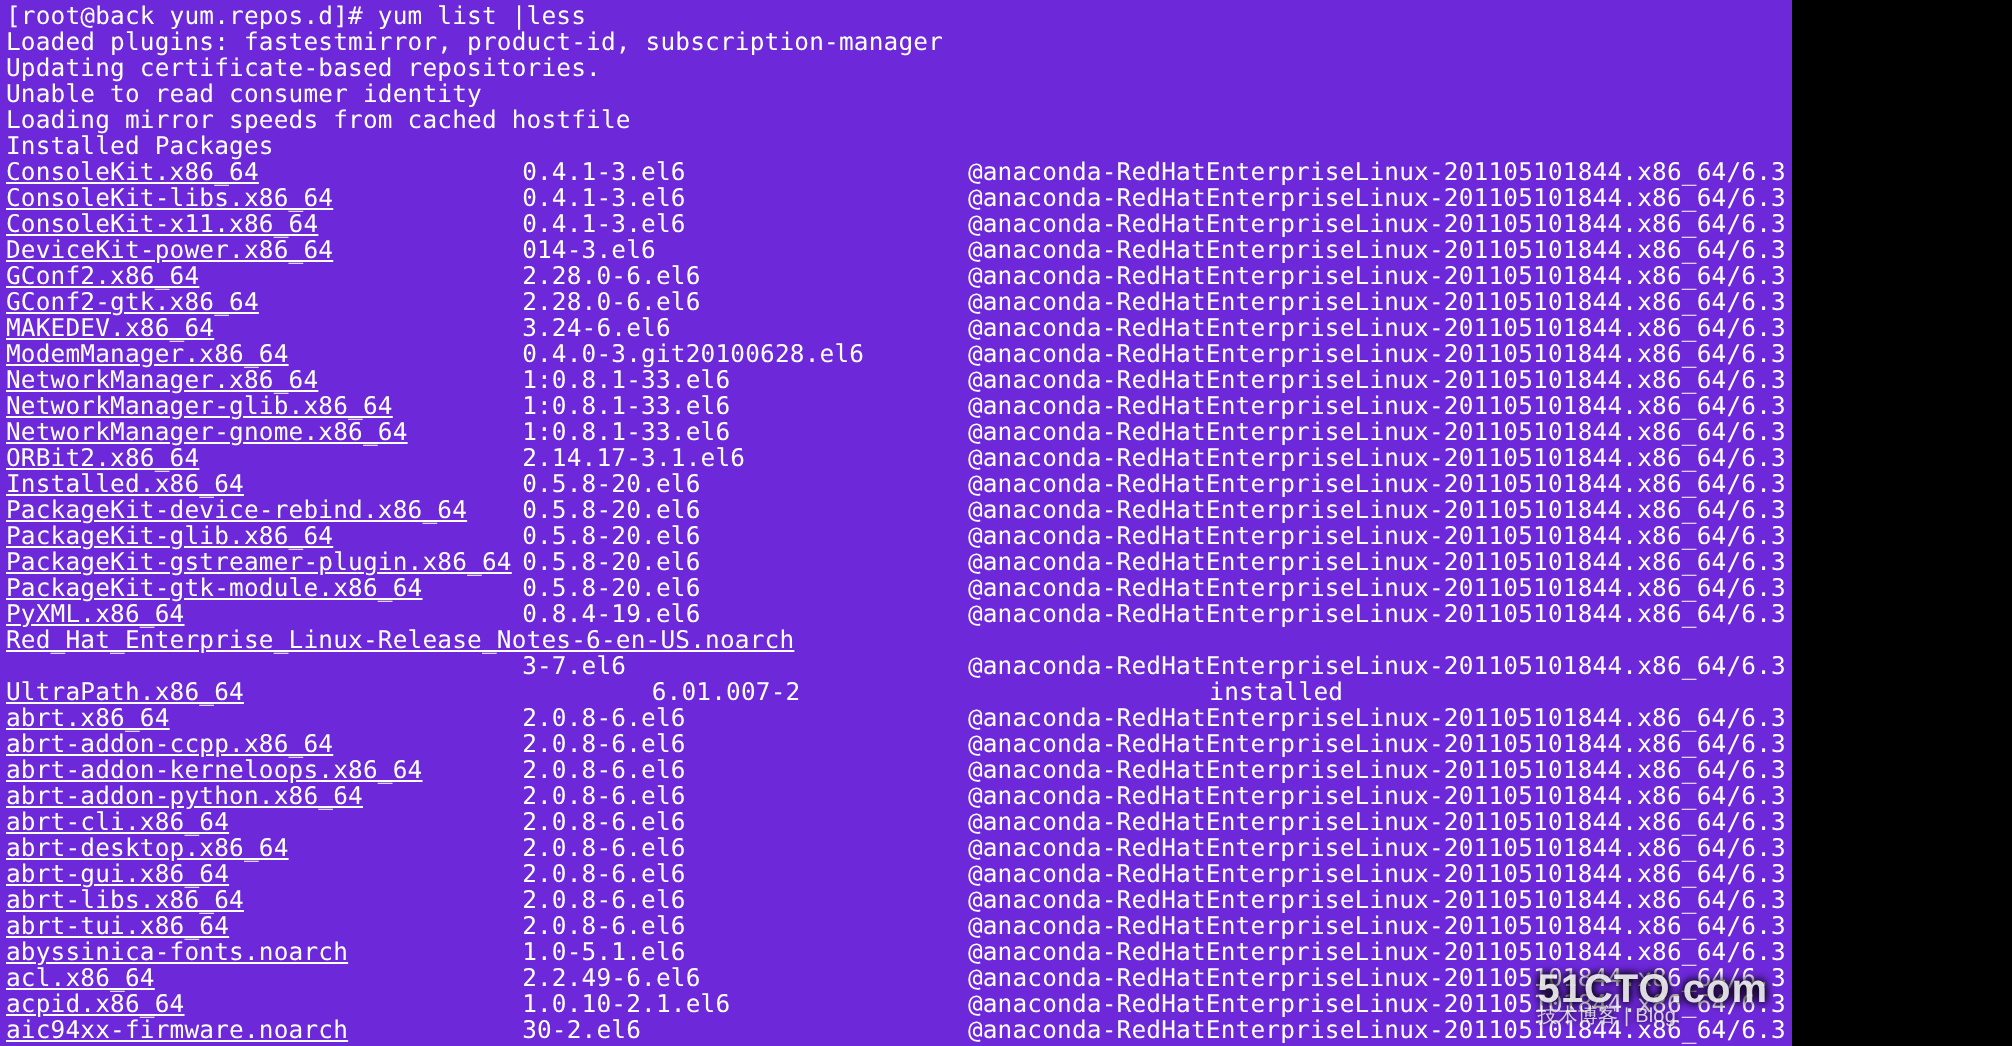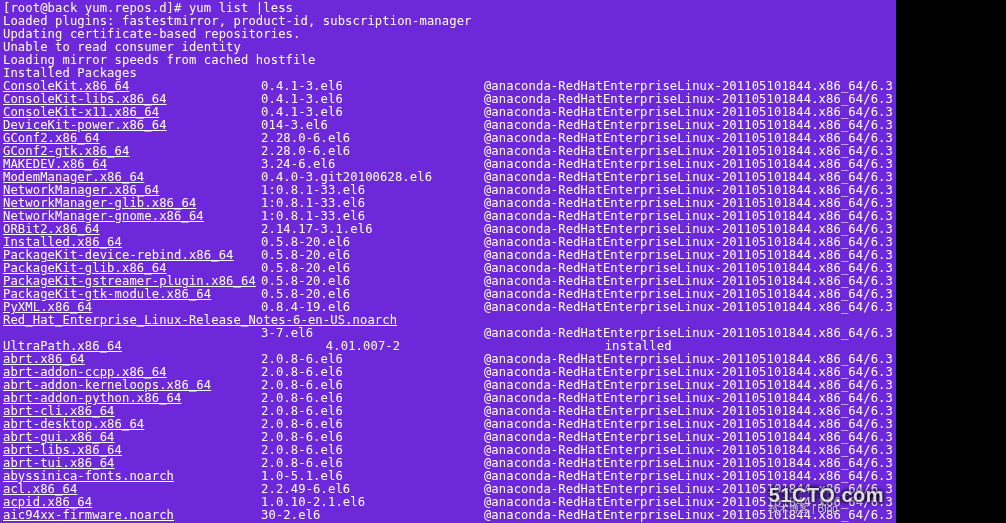--- a/index.html
+++ b/index.html
@@ -87,21 +87,21 @@
       <div class="row"><span class="c-pkg">NetworkManager-gnome.x86_64</span><span class="c-ver">1:0.8.1-33.el6</span><span class="c-repo">@anaconda-RedHatEnterpriseLinux-201105101844.x86_64/6.3</span></div>
       <div class="row"><span class="c-pkg">ORBit2.x86_64</span><span class="c-ver">2.14.17-3.1.el6</span><span class="c-repo">@anaconda-RedHatEnterpriseLinux-201105101844.x86_64/6.3</span></div>
       <div class="row"><span class="c-pkg">Installed.x86_64</span><span class="c-ver">0.5.8-20.el6</span><span class="c-repo">@anaconda-RedHatEnterpriseLinux-201105101844.x86_64/6.3</span></div>
       <div class="row"><span class="c-pkg">PackageKit-device-rebind.x86_64</span><span class="c-ver">0.5.8-20.el6</span><span class="c-repo">@anaconda-RedHatEnterpriseLinux-201105101844.x86_64/6.3</span></div>
       <div class="row"><span class="c-pkg">PackageKit-glib.x86_64</span><span class="c-ver">0.5.8-20.el6</span><span class="c-repo">@anaconda-RedHatEnterpriseLinux-201105101844.x86_64/6.3</span></div>
       <div class="row"><span class="c-pkg">PackageKit-gstreamer-plugin.x86_64</span><span class="c-ver">0.5.8-20.el6</span><span class="c-repo">@anaconda-RedHatEnterpriseLinux-201105101844.x86_64/6.3</span></div>
       <div class="row"><span class="c-pkg">PackageKit-gtk-module.x86_64</span><span class="c-ver">0.5.8-20.el6</span><span class="c-repo">@anaconda-RedHatEnterpriseLinux-201105101844.x86_64/6.3</span></div>
       <div class="row"><span class="c-pkg">PyXML.x86_64</span><span class="c-ver">0.8.4-19.el6</span><span class="c-repo">@anaconda-RedHatEnterpriseLinux-201105101844.x86_64/6.3</span></div>
       <div class="row"><span class="c-pkg">Red_Hat_Enterprise_Linux-Release_Notes-6-en-US.noarch</span><span class="c-ver"></span><span class="c-repo"></span></div>
       <div class="row"><span class="c-pkg"></span><span class="c-ver">3-7.el6</span><span class="c-repo">@anaconda-RedHatEnterpriseLinux-201105101844.x86_64/6.3</span></div>
-      <div class="row"><span class="c-pkg">UltraPath.x86_64</span><span class="c-ver">4.01.007-2</span><span class="c-repo">installed</span></div>
+      <div class="row"><span class="c-pkg">UltraPath.x86_64</span><span class="c-ver">6.01.007-2</span><span class="c-repo">installed</span></div>
       <div class="row"><span class="c-pkg">abrt.x86_64</span><span class="c-ver">2.0.8-6.el6</span><span class="c-repo">@anaconda-RedHatEnterpriseLinux-201105101844.x86_64/6.3</span></div>
       <div class="row"><span class="c-pkg">abrt-addon-ccpp.x86_64</span><span class="c-ver">2.0.8-6.el6</span><span class="c-repo">@anaconda-RedHatEnterpriseLinux-201105101844.x86_64/6.3</span></div>
       <div class="row"><span class="c-pkg">abrt-addon-kerneloops.x86_64</span><span class="c-ver">2.0.8-6.el6</span><span class="c-repo">@anaconda-RedHatEnterpriseLinux-201105101844.x86_64/6.3</span></div>
       <div class="row"><span class="c-pkg">abrt-addon-python.x86_64</span><span class="c-ver">2.0.8-6.el6</span><span class="c-repo">@anaconda-RedHatEnterpriseLinux-201105101844.x86_64/6.3</span></div>
       <div class="row"><span class="c-pkg">abrt-cli.x86_64</span><span class="c-ver">2.0.8-6.el6</span><span class="c-repo">@anaconda-RedHatEnterpriseLinux-201105101844.x86_64/6.3</span></div>
       <div class="row"><span class="c-pkg">abrt-desktop.x86_64</span><span class="c-ver">2.0.8-6.el6</span><span class="c-repo">@anaconda-RedHatEnterpriseLinux-201105101844.x86_64/6.3</span></div>
       <div class="row"><span class="c-pkg">abrt-gui.x86_64</span><span class="c-ver">2.0.8-6.el6</span><span class="c-repo">@anaconda-RedHatEnterpriseLinux-201105101844.x86_64/6.3</span></div>
       <div class="row"><span class="c-pkg">abrt-libs.x86_64</span><span class="c-ver">2.0.8-6.el6</span><span class="c-repo">@anaconda-RedHatEnterpriseLinux-201105101844.x86_64/6.3</span></div>
       <div class="row"><span class="c-pkg">abrt-tui.x86_64</span><span class="c-ver">2.0.8-6.el6</span><span class="c-repo">@anaconda-RedHatEnterpriseLinux-201105101844.x86_64/6.3</span></div>
       <div class="row"><span class="c-pkg">abyssinica-fonts.noarch</span><span class="c-ver">1.0-5.1.el6</span><span class="c-repo">@anaconda-RedHatEnterpriseLinux-201105101844.x86_64/6.3</span></div>

